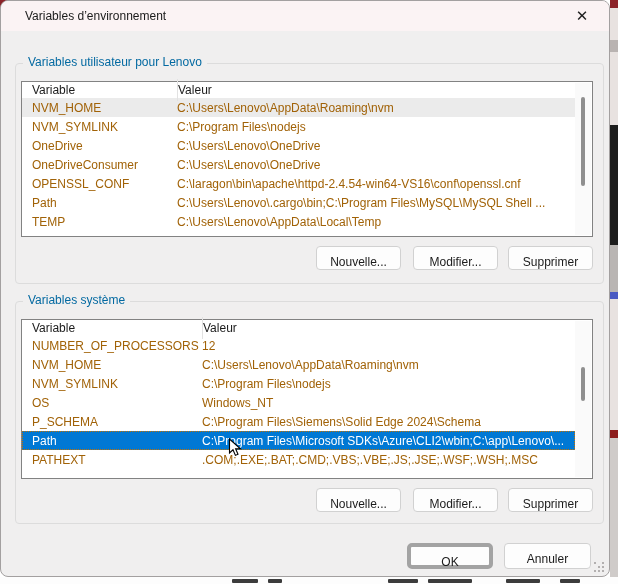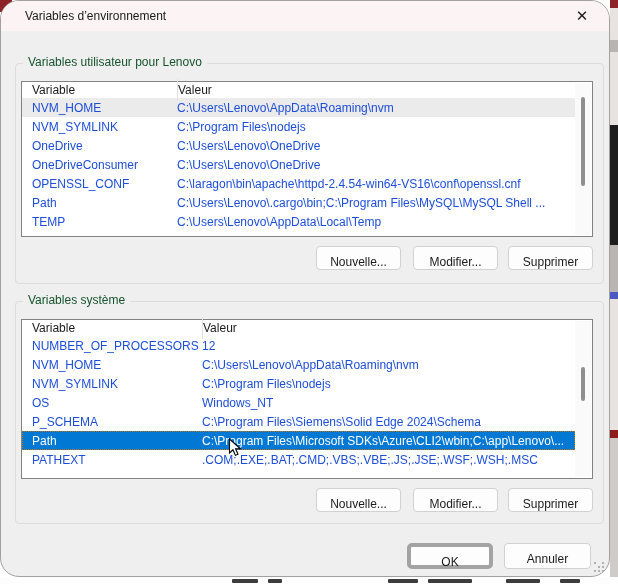--- a/index.html
+++ b/index.html
@@ -6,38 +6,38 @@
   .screen{position:relative;width:618px;height:584px;overflow:hidden;
     font-family:"Liberation Sans",sans-serif;background:#ffffff;}
   
   .bg-topleft{position:absolute;left:0;top:0;width:12px;height:12px;background:#8c2329;}
   .bg-strip{position:absolute;left:610px;top:0;width:8px;height:584px;background:#e8e2e0;}
   .bg-strip .seg{position:absolute;left:0;width:8px;}
   .bg-bottom{position:absolute;left:0;top:577px;width:618px;height:7px;background:#fdfdfd;}
   .frag{position:absolute;top:2px;height:4px;background:#3c3c3c;border-radius:1px;}
   
   .dialog{position:absolute;left:0;top:0;width:610px;height:577px;background:#f0efef;
-    border:1px solid #a3a0a0;border-radius:19px;box-sizing:border-box;overflow:hidden;}
+    border:1px solid #a3a0a0;border-radius:8px;box-sizing:border-box;overflow:hidden;}
   .titlebar{position:absolute;left:0;top:0;width:100%;height:30px;background:#fbf3f4;}
   .title{position:absolute;left:24px;top:8px;font-size:12px;color:#1b1b1b;}
   .close-btn{position:absolute;right:10px;top:2px;width:34px;height:26px;border:none;
     background:transparent;font-size:15px;color:#1b1b1b;cursor:default;line-height:26px;text-align:center;padding:0;}
   
   .group{position:absolute;border:1px solid #dcdcdc;border-radius:4px;box-sizing:border-box;}
   .group-label{position:absolute;top:-9px;left:7px;background:#f0efef;padding:0 5px;
-    font-size:12px;color:#14532d;white-space:nowrap;}
+    font-size:12px;color:#0369a1;white-space:nowrap;}
   .group.user{left:14px;top:62px;width:589px;height:221px;}
   .group.system{left:14px;top:300px;width:589px;height:223px;}
   
   .listview{position:absolute;background:#ffffff;border:1px solid #828282;box-sizing:border-box;}
   .lv1{left:20px;top:80px;width:572px;height:156px;}
   .lv2{left:20px;top:318px;width:572px;height:160px;}
   .lv-header{display:flex;height:16px;align-items:center;font-size:12px;color:#1b1b1b;}
   .lv-body{width:calc(100% - 17px);}
-  .lv-row{display:flex;height:19px;align-items:center;font-size:12px;color:#1d4ed8;white-space:nowrap;}
+  .lv-row{display:flex;height:19px;align-items:center;font-size:12px;color:#a16207;white-space:nowrap;}
   .lv-row.hover{background:#ebebeb;}
   .lv-row.selected{background:#0078d4;color:#ffffff;outline:1px dotted #c27100;outline-offset:-1px;}
   .cell{box-sizing:border-box;overflow:hidden;text-overflow:clip;}
   .cell.name{padding-left:10px;flex:none;}
   .cell.value{flex:1;}
   .lv1 .cell.name{width:155px;}
   .lv2 .cell.name{width:180px;}
   .lv-header .cell.value{border-left:1px solid #e2e2e2;height:22px;line-height:22px;}
   .lv-scroll{position:absolute;top:1px;right:1px;bottom:1px;width:16px;background:#fafafa;}
   .lv-thumb{position:absolute;left:6px;width:4px;background:#8f8f8f;border-radius:2px;}

